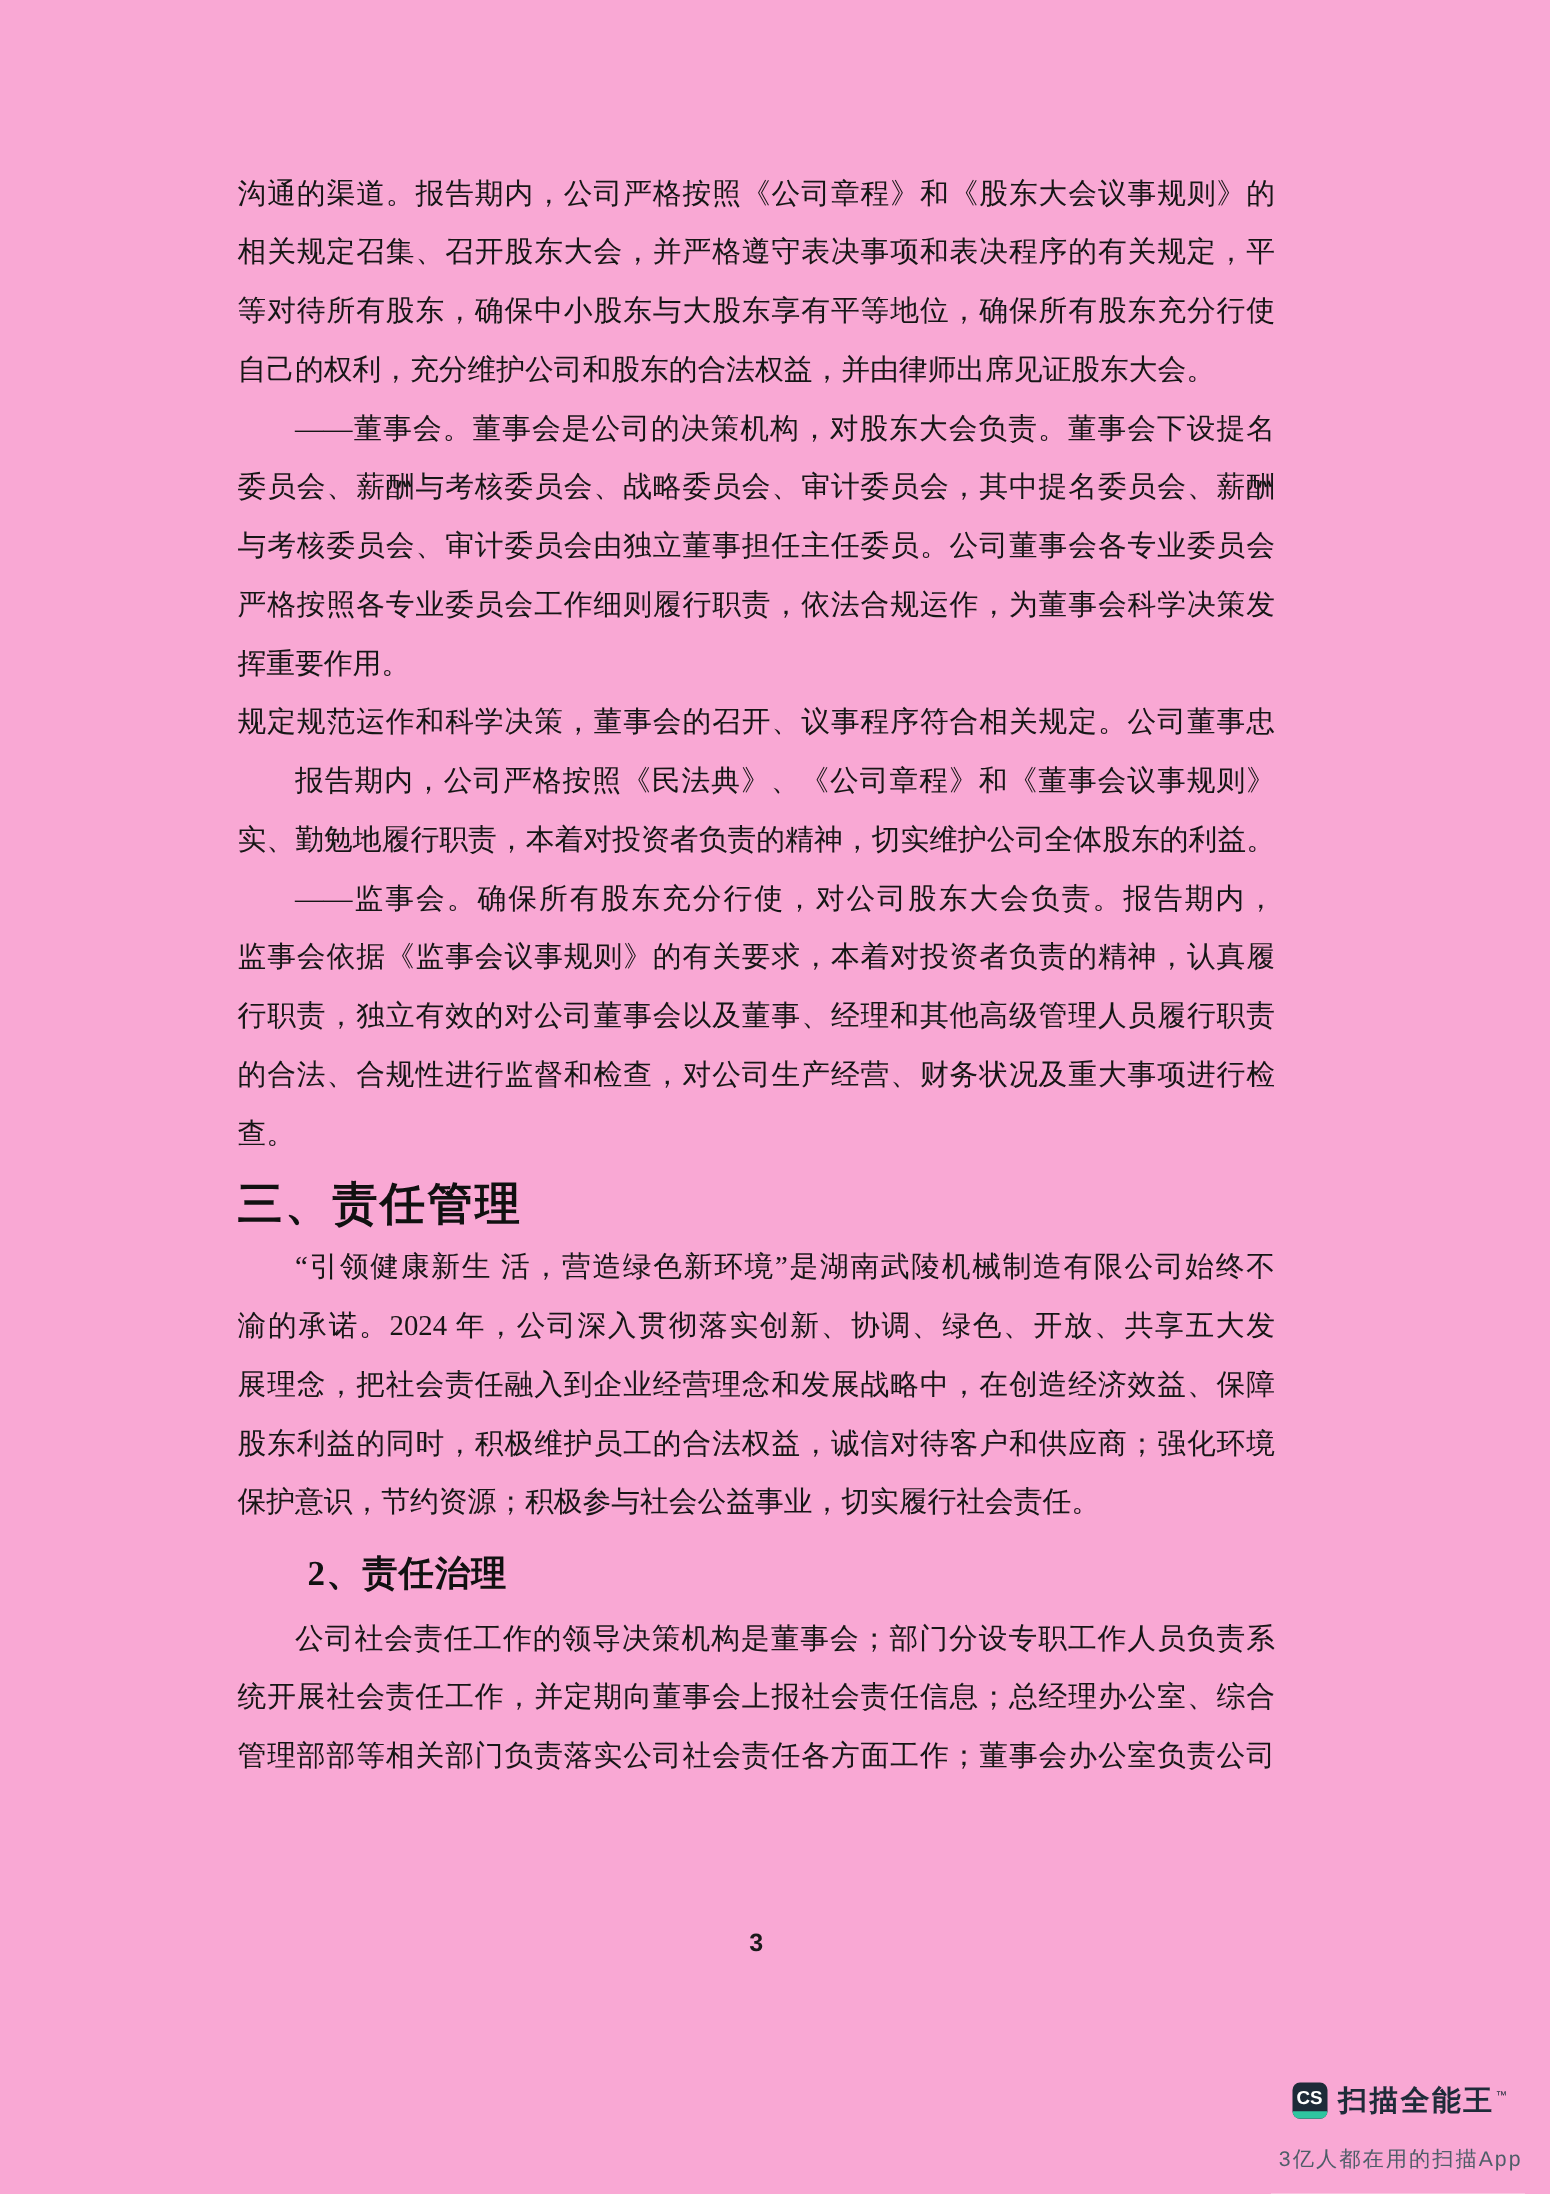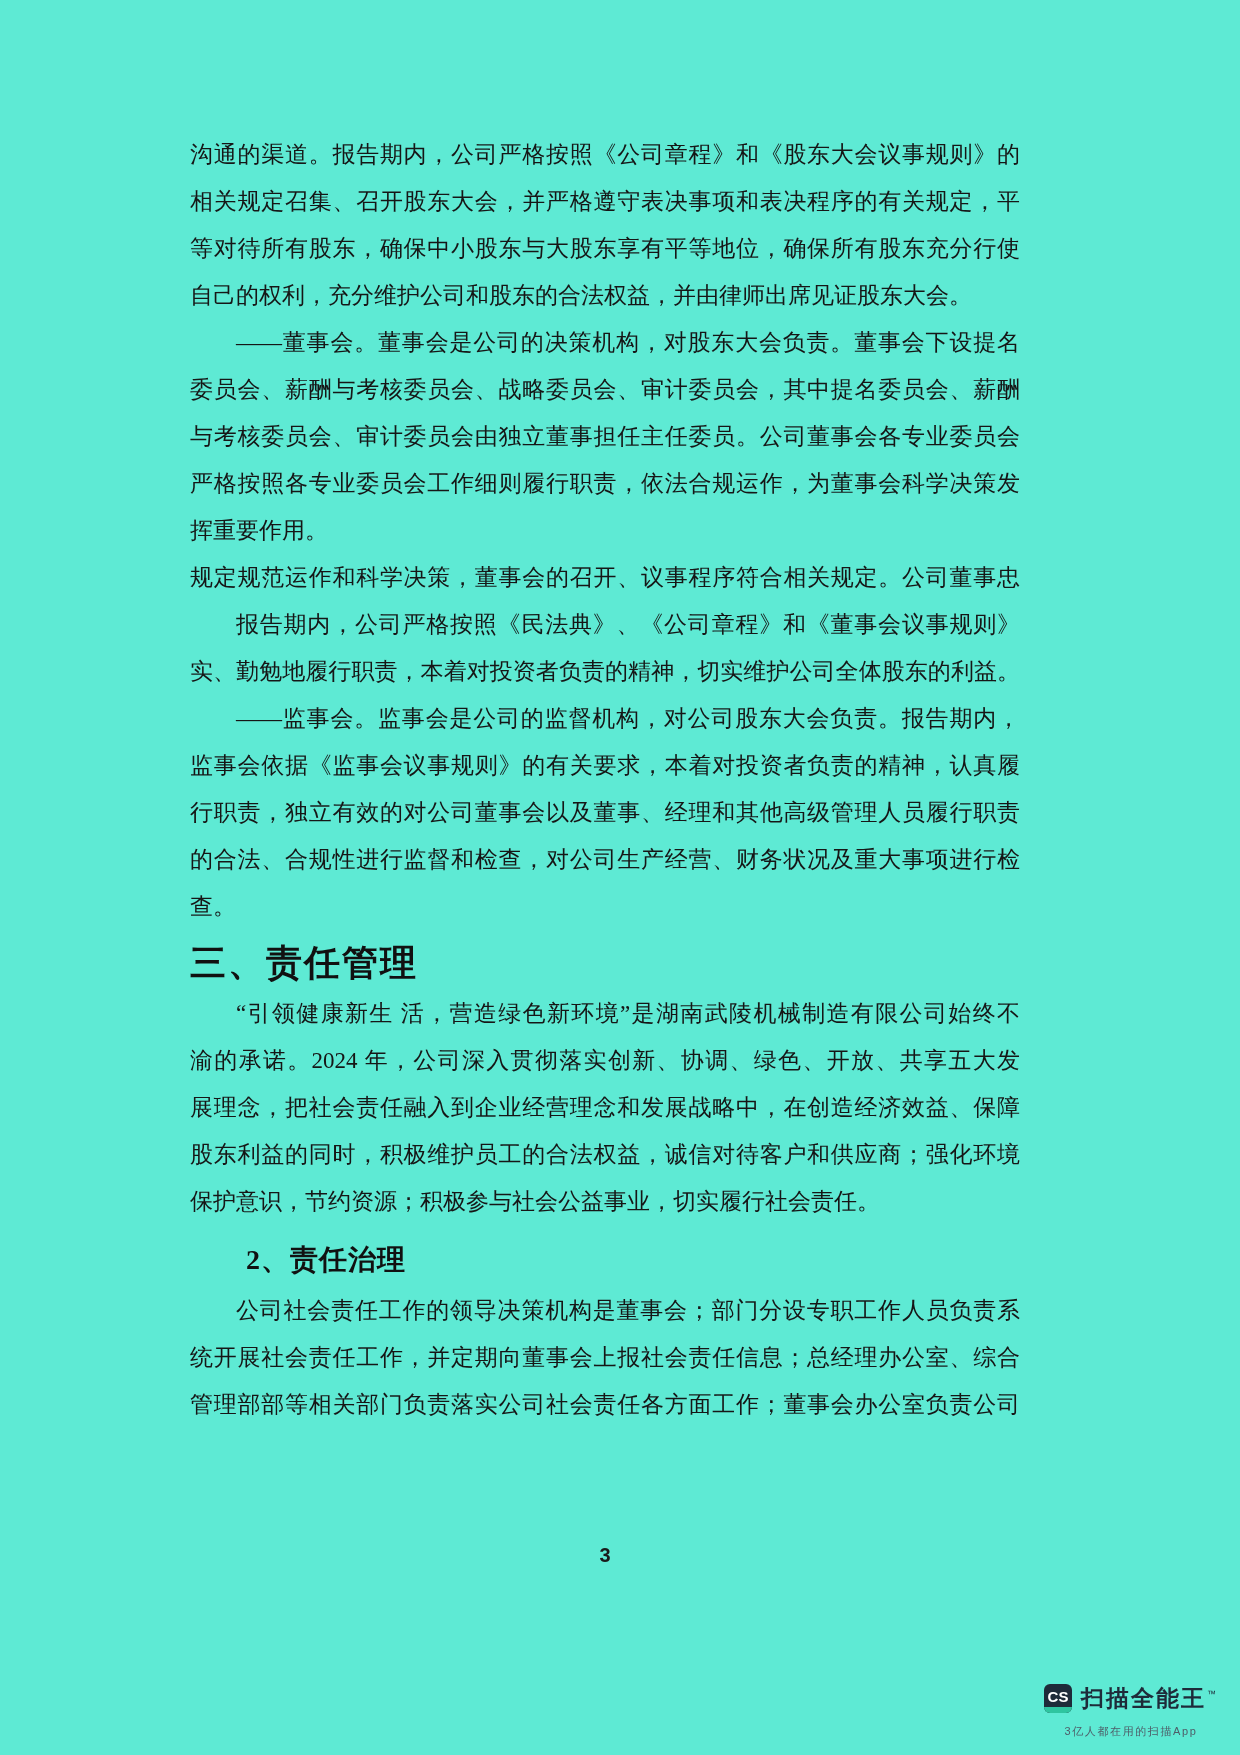--- a/index.html
+++ b/index.html
@@ -5,21 +5,21 @@
   html, body { margin: 0; padding: 0; }
   body {
     width: 1240px; height: 1755px;
     background: #ffffff;
     font-family: "Liberation Serif", serif;
     position: relative;
     overflow: hidden;
   }
   .page {
     position: absolute; inset: 0;
-    background: #5eead4;
+    background: #f9a8d4;
   }
   .content {
     position: absolute;
     left: 190px; top: 131px;
     width: 830px;
   }
   .line {
     font-size: 23px;
     line-height: 47px;
     height: 47px;
@@ -104,22 +104,22 @@
     letter-spacing: 2px;
     white-space: nowrap;
   }
   .wm-tm {
     font-size: 9px;
     vertical-align: super;
     font-weight: 400;
     margin-left: 1px;
   }
   .wm-tagline {
-    margin-top: 10px;
-    font-size: 11px;
+    margin-top: 20px;
+    font-size: 17px;
     letter-spacing: 1.6px;
     white-space: nowrap;
   }
 </style>
 </head>
 <body>
 
 <div class="page">
 
   <div class="content" id="doc-lines">
@@ -128,21 +128,21 @@
       <div class="line body fill">等对待所有股东，确保中小股东与大股东享有平等地位，确保所有股东充分行使</div>
       <div class="line body">自己的权利，充分维护公司和股东的合法权益，并由律师出席见证股东大会。</div>
       <div class="line body fill indent">——董事会。董事会是公司的决策机构，对股东大会负责。董事会下设提名</div>
       <div class="line body fill">委员会、薪酬与考核委员会、战略委员会、审计委员会，其中提名委员会、薪酬</div>
       <div class="line body fill">与考核委员会、审计委员会由独立董事担任主任委员。公司董事会各专业委员会</div>
       <div class="line body fill">严格按照各专业委员会工作细则履行职责，依法合规运作，为董事会科学决策发</div>
       <div class="line body">挥重要作用。</div>
       <div class="line body fill">规定规范运作和科学决策，董事会的召开、议事程序符合相关规定。公司董事忠</div>
       <div class="line body fill indent">报告期内，公司严格按照《民法典》、《公司章程》和《董事会议事规则》</div>
       <div class="line body fill">实、勤勉地履行职责，本着对投资者负责的精神，切实维护公司全体股东的利益。</div>
-      <div class="line body fill indent">——监事会。监事会是公司的监督机构，对公司股东大会负责。报告期内，</div>
+      <div class="line body fill indent">——监事会。确保所有股东充分行使，对公司股东大会负责。报告期内，</div>
       <div class="line body fill">监事会依据《监事会议事规则》的有关要求，本着对投资者负责的精神，认真履</div>
       <div class="line body fill">行职责，独立有效的对公司董事会以及董事、经理和其他高级管理人员履行职责</div>
       <div class="line body fill">的合法、合规性进行监督和检查，对公司生产经营、财务状况及重大事项进行检</div>
       <div class="line body">查。</div>
       <div class="line h1">三、责任管理</div>
       <div class="line body fill indent">“引领健康新生 活，营造绿色新环境”是湖南武陵机械制造有限公司始终不</div>
       <div class="line body fill">渝的承诺。2024 年，公司深入贯彻落实创新、协调、绿色、开放、共享五大发</div>
       <div class="line body fill">展理念，把社会责任融入到企业经营理念和发展战略中，在创造经济效益、保障</div>
       <div class="line body fill">股东利益的同时，积极维护员工的合法权益，诚信对待客户和供应商；强化环境</div>
       <div class="line body">保护意识，节约资源；积极参与社会公益事业，切实履行社会责任。</div>

